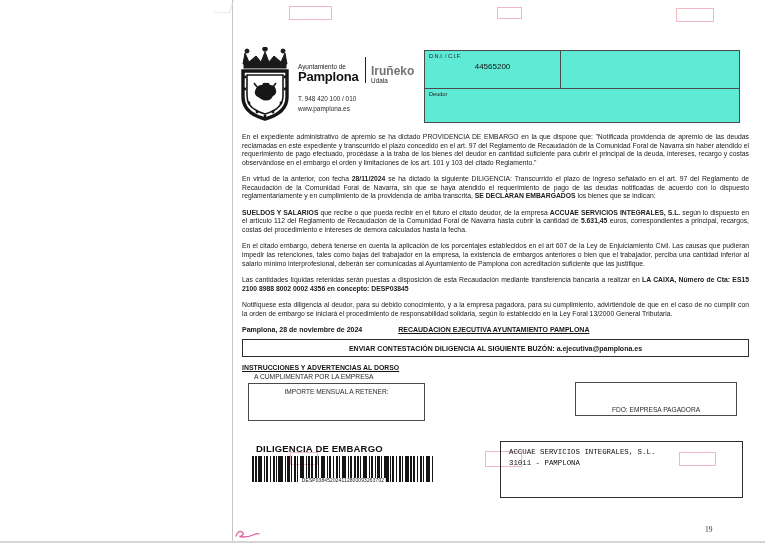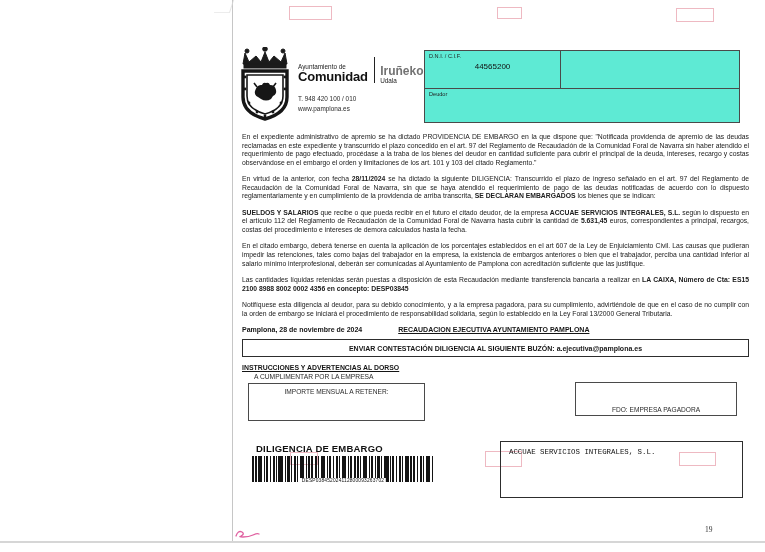--- a/index.html
+++ b/index.html
@@ -114,21 +114,21 @@
       </g>
 
       <path d="M18,44 q2,-7 7,-6 q1,-3 4,-2 q3,-1 4,2 q5,0 6,5 q1,4 -3,6 l-2,3 q-5,3 -10,0 l-3,-2 q-4,-2 -3,-6 z" fill="#161616"></path>
       <path d="M20,40 l-3,-4 M36,40 l3,-4" stroke="#161616" stroke-width="1.6"></path>
     </svg>
   </div>
 
   <div class="org-text">
     <div class="org-col1">
       <span class="org-small">Ayuntamiento de</span>
-      <span class="org-big">Comunidad</span>
+      <span class="org-big">Pamplona</span>
     </div>
     <div class="org-div"></div>
     <div class="org-col2">
       <span class="org-big2">Iruñeko</span>
       <span class="org-small2">Udala</span>
     </div>
   </div>
 
   <div class="contact">
     <div>T. 948 420 100 / 010</div>
@@ -176,20 +176,21 @@
       </div>
     </div>
 
     <div class="footer-row">
       <div class="diligencia-title">DILIGENCIA DE EMBARGO</div>
       <div class="barcode">
         <span class="barcode-num">DESP038452024112800093263702</span>
       </div>
       <div class="address-box">
         <div>ACCUAE SERVICIOS INTEGRALES, S.L.</div>
+        <div>31011 - PAMPLONA</div>
       </div>
     </div>
   </div>
 
   <div class="page-number">19</div>
 
   <div class="pen-mark">
     <svg width="26" height="14" viewBox="0 0 26 14" xmlns="http://www.w3.org/2000/svg">
       <path d="M2,9 q2,-6 6,-4 q3,2 -1,4 q-3,1 2,1 q6,0 10,-2 q4,-2 6,-1" fill="none" stroke="#e060a0" stroke-width="1.3" stroke-linecap="round"></path>
     </svg>

